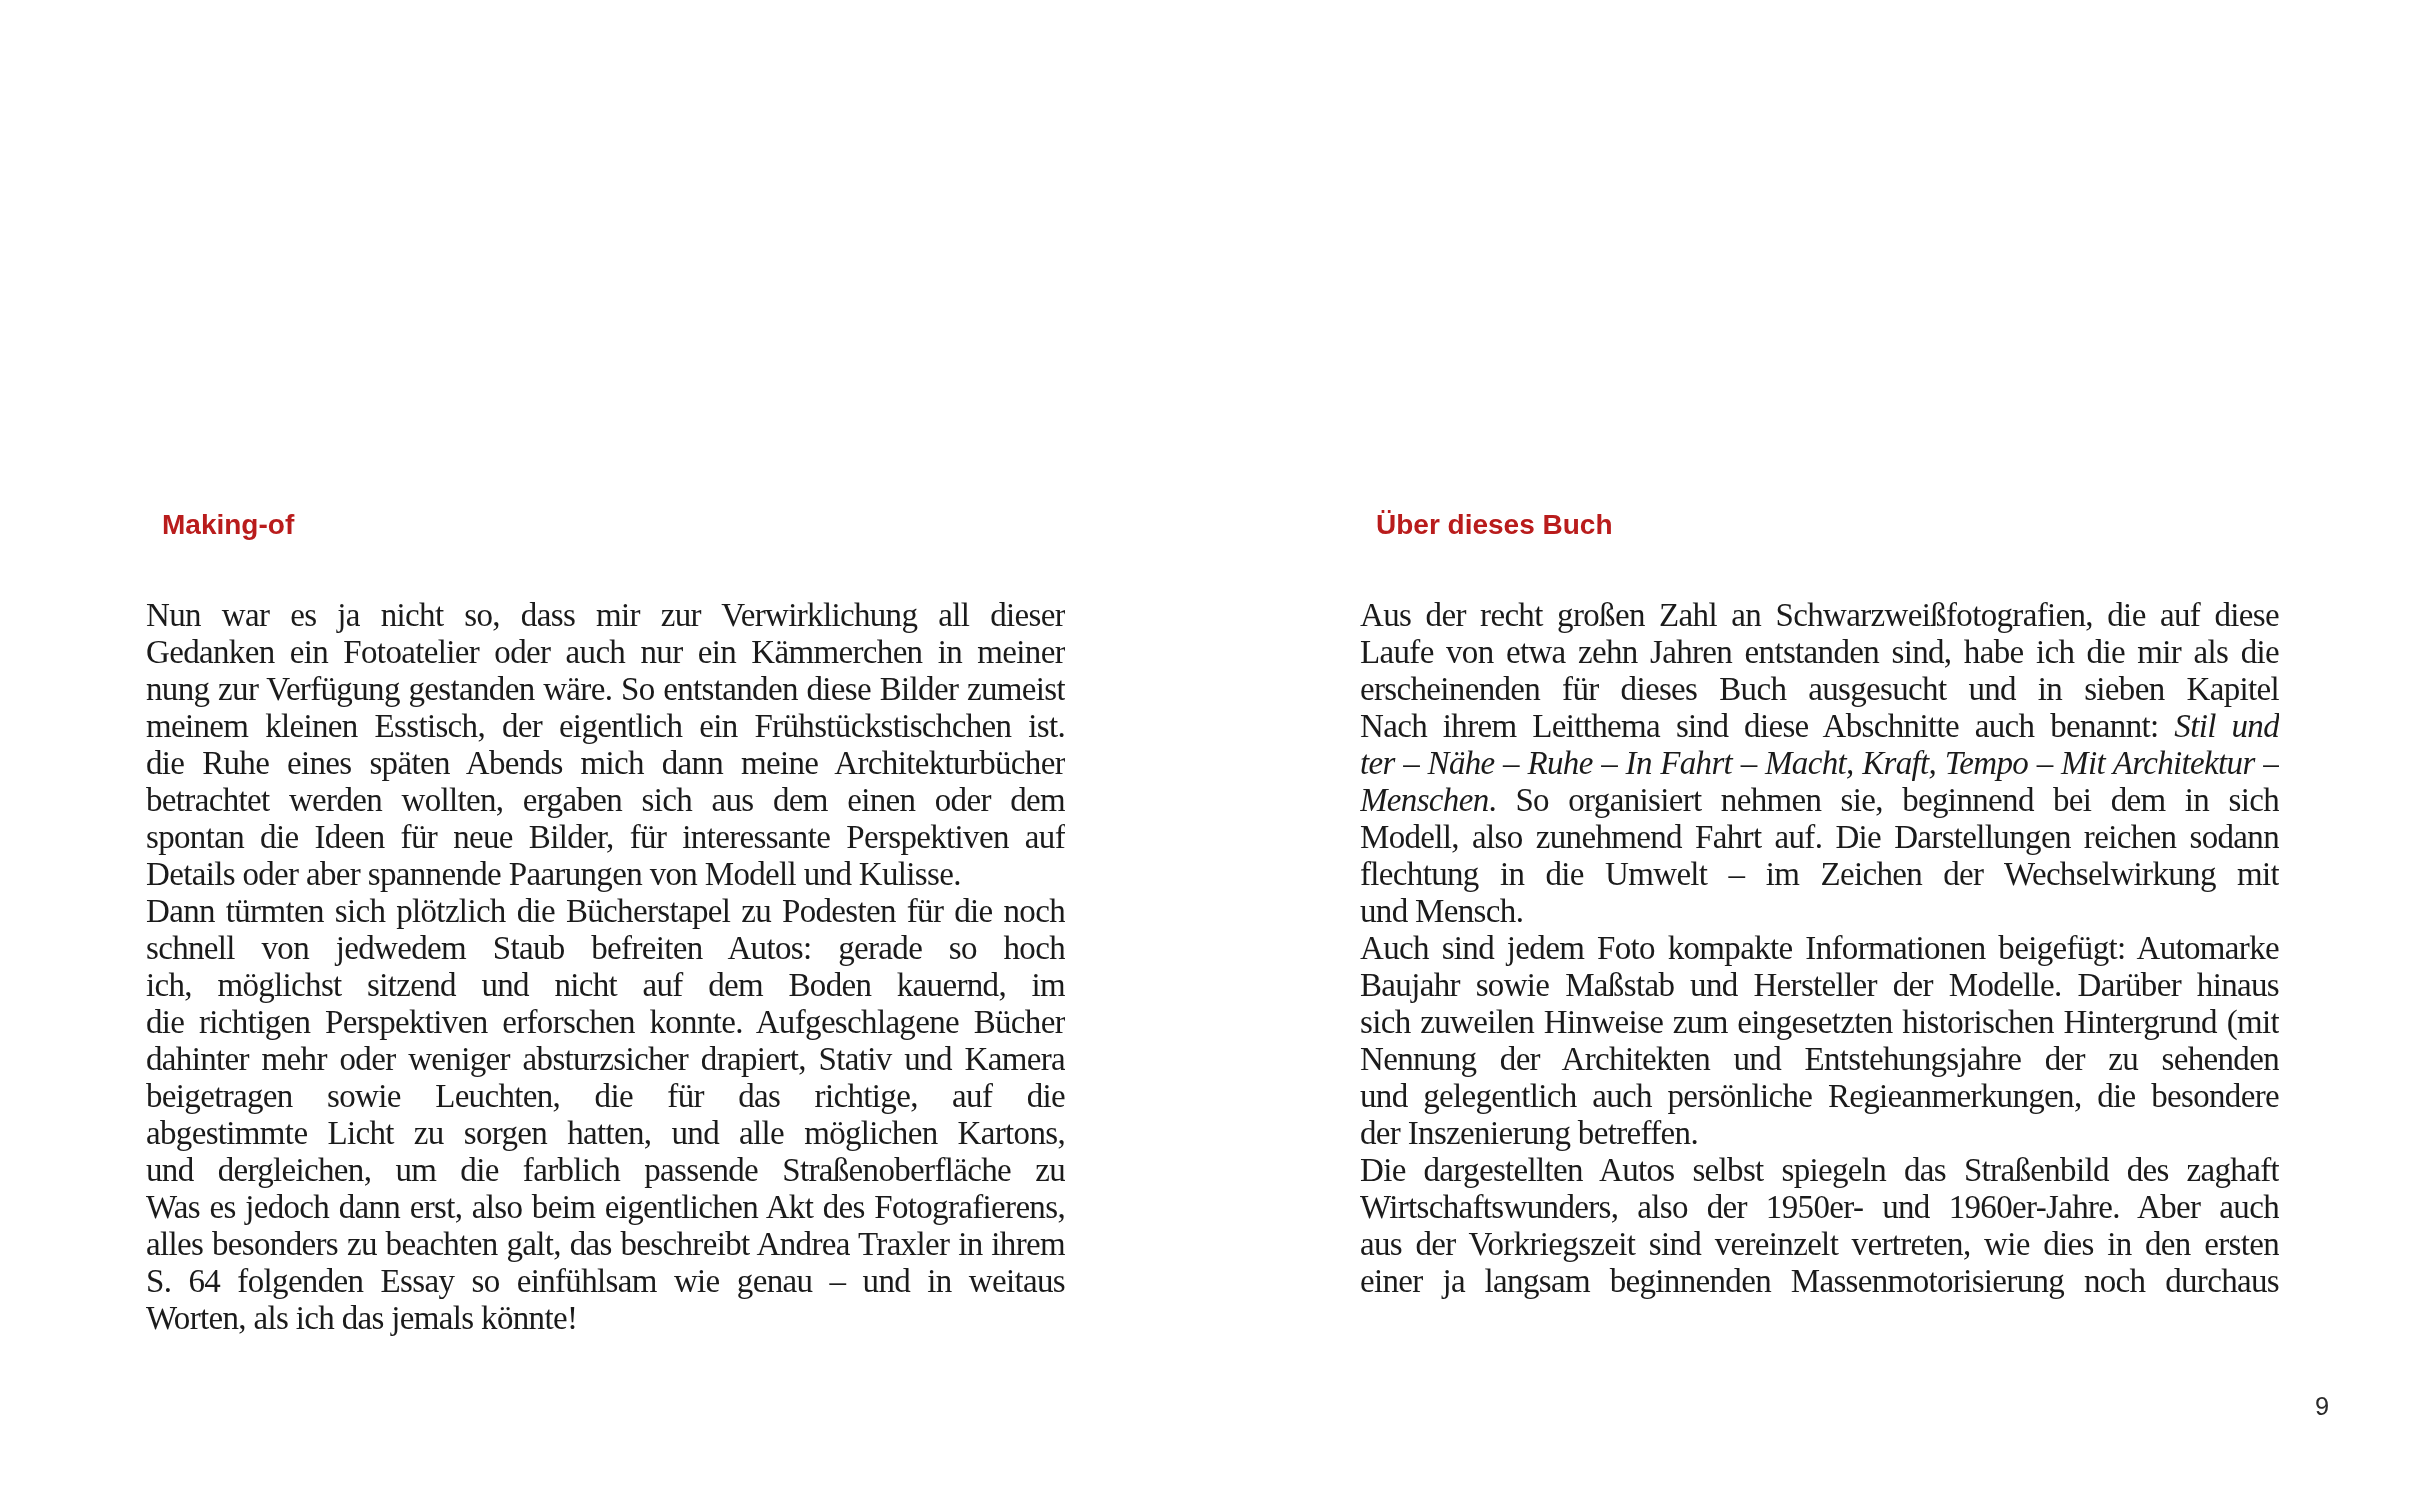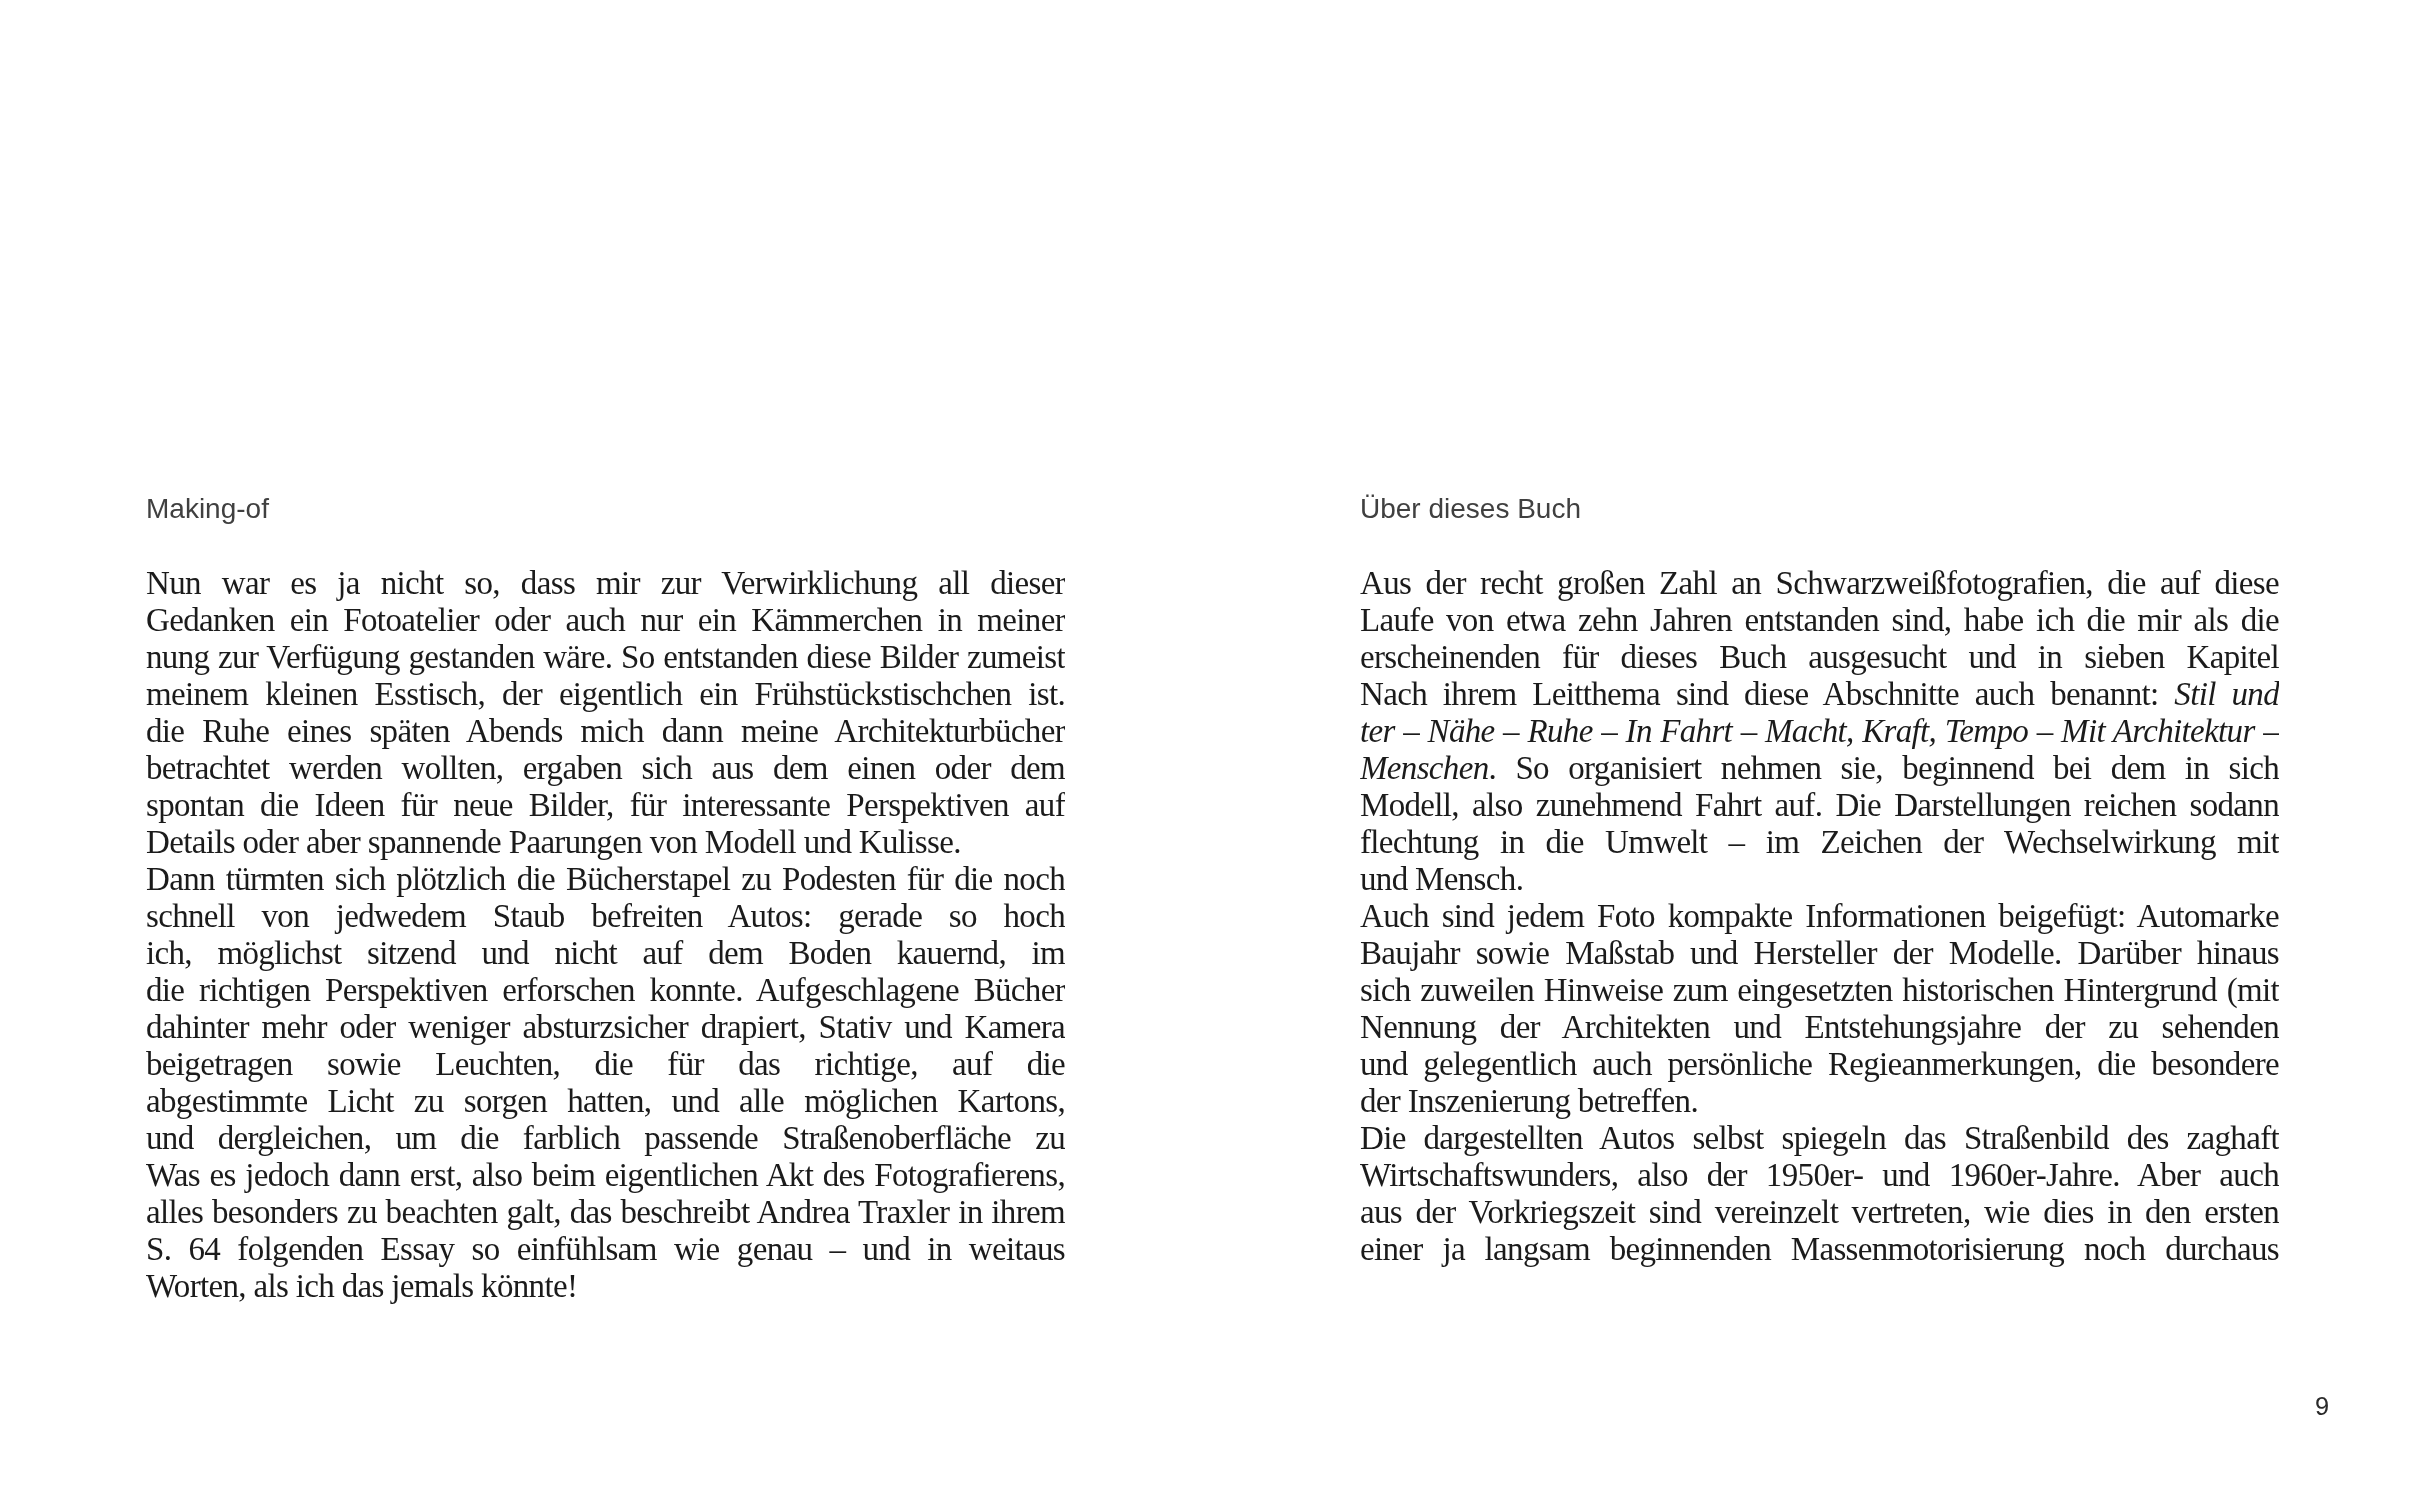--- a/index.html
+++ b/index.html
@@ -17,27 +17,27 @@
     color: #1b1b1b;
   }
   .column {
     position: absolute;
     top: 492px;
     width: 919px;
   }
   .col-left  { left: 146px; }
   .col-right { left: 1360px; }
   .heading {
-    margin: 0;
+    margin: 16px;
     height: 73px;
     font-family: "Liberation Sans", sans-serif;
     font-size: 28px;
-    font-weight: 400;
+    font-weight: 700;
     line-height: 34px;
-    color: #404040;
+    color: #b91c1c;
     letter-spacing: 0;
   }
   .body-lines {
     font-size: 33px;
     letter-spacing: -0.02em;
     color: #1b1b1b;
   }
   .line {
     height: 37px;
     line-height: 37px;

